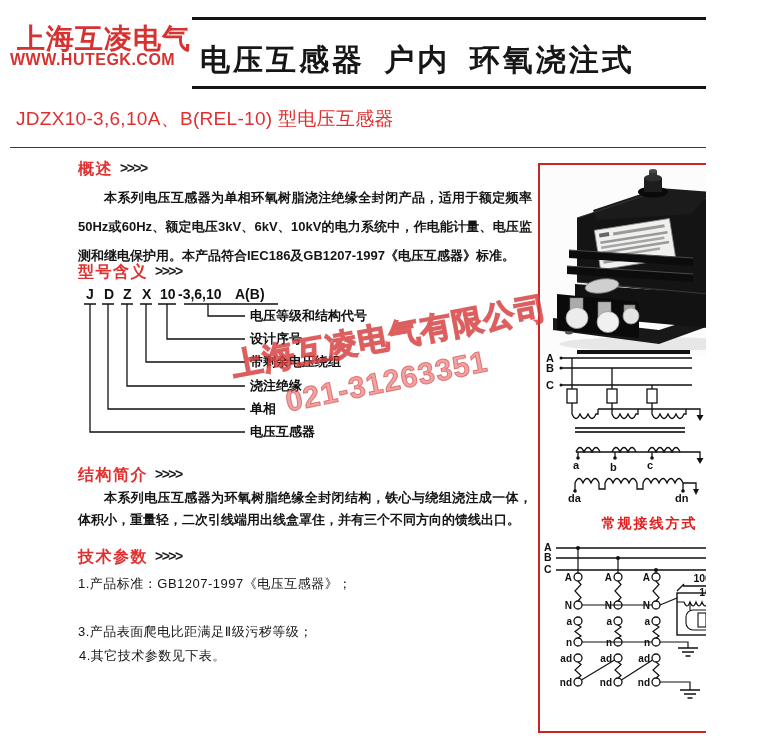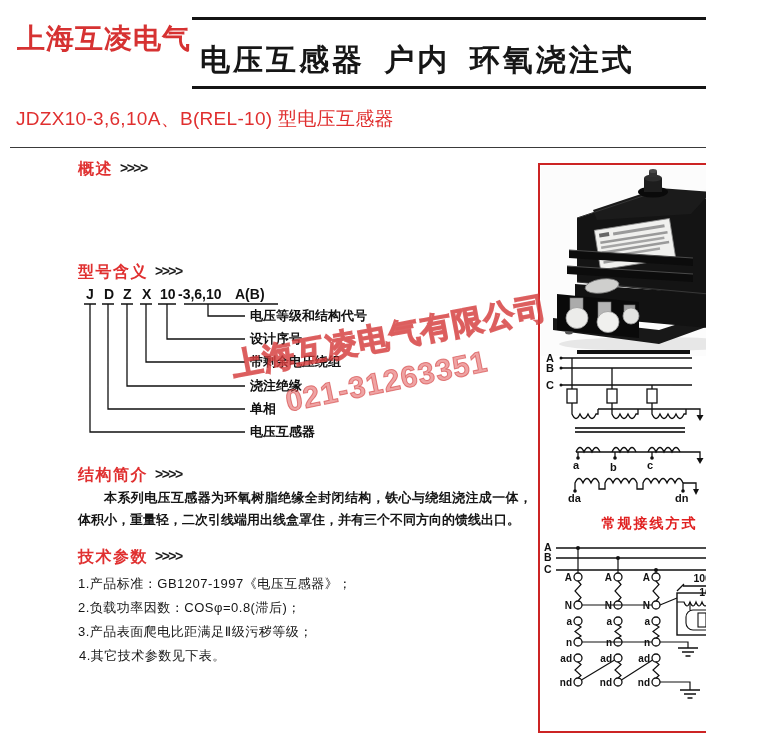--- a/index.html
+++ b/index.html
@@ -30,29 +30,31 @@
        transform-origin:0 50%;letter-spacing:1px;}
   svg text{font-family:"Liberation Sans",sans-serif;font-weight:bold;fill:#111;}
   svg{display:block;}
 </style>
 </head>
 <body>
 
 <div class="page">
 
   <div class="abs brand-logo">上海互凌电气</div>
+  <div class="abs brand-site">WWW.HUTEGK.COM</div>
   <div class="rule" style="left:192px;top:17px;width:578px;height:3px;"></div>
   <div class="abs page-title">电压互感器 户内 环氧浇注式</div>
   <div class="rule" style="left:192px;top:86px;width:578px;height:3px;"></div>
   <div class="abs product-title">JDZX10-3,6,10A、B(REL-10) 型电压互感器</div>
   <div class="rule" style="left:10px;top:147px;width:750px;height:1px;background:#3a3a3a;"></div>
 
   <div class="abs" style="left:78px;top:159px;text-align:center;">
     <span class="sec-head">概述</span><span class="arrows">&gt;&gt;&gt;&gt;</span>
   </div>
+  <div class="abs body-text lh29" style="left:78px;top:183px;">本系列电压互感器为单相环氧树脂浇注绝缘全封闭产品，适用于额定频率50Hz或60Hz、额定电压3kV、6kV、10kV的电力系统中，作电能计量、电压监测和继电保护用。本产品符合IEC186及GB1207-1997《电压互感器》标准。</div>
 
   <div class="abs" style="left:78px;top:262px;text-align:center;">
     <span class="sec-head">型号含义</span><span class="arrows">&gt;&gt;&gt;&gt;</span>
   </div>
 
   <svg class="abs" style="left:78px;top:282px;" width="310" height="172" viewBox="0 0 310 172">
     <g font-size="14">
       <text x="8" y="17">J</text>
       <text x="26" y="17">D</text>
       <text x="45" y="17">Z</text>
@@ -75,21 +77,20 @@
 
   <div class="abs" style="left:78px;top:465px;">
     <span class="sec-head">结构简介</span><span class="arrows">&gt;&gt;&gt;&gt;</span>
   </div>
   <div class="abs body-text lh22" style="left:78px;top:487px;">本系列电压互感器为环氧树脂绝缘全封闭结构，铁心与绕组浇注成一体，体积小，重量轻，二次引线端用出线盒罩住，并有三个不同方向的馈线出口。</div>
 
   <div class="abs" style="left:78px;top:547px;">
     <span class="sec-head">技术参数</span><span class="arrows">&gt;&gt;&gt;&gt;</span>
   </div>
   <div class="abs tech-item" style="left:78px;top:575px;">1.产品标准：GB1207-1997《电压互感器》；</div>
-  <div class="abs tech-item" style="left:78px;top:599px;">2.负载功率因数：COSφ=0.8(滞后)；</div>
   <div class="abs tech-item" style="left:78px;top:623px;">3.产品表面爬电比距满足Ⅱ级污秽等级；</div>
   <div class="abs tech-item" style="left:79px;top:647px;">4.其它技术参数见下表。</div>
 
   <div class="panel">
 
     <svg style="position:absolute;left:1px;top:1px;" width="218" height="190" viewBox="0 0 218 190">
       <rect x="0" y="0" width="218" height="190" fill="#fcfcfc"></rect>
       <ellipse cx="112" cy="178" rx="94" ry="7" fill="#e7e7e7"></ellipse>
 
       <polygon points="12,152 118,164 206,136 206,146 118,178 12,164" fill="#181818"></polygon>

